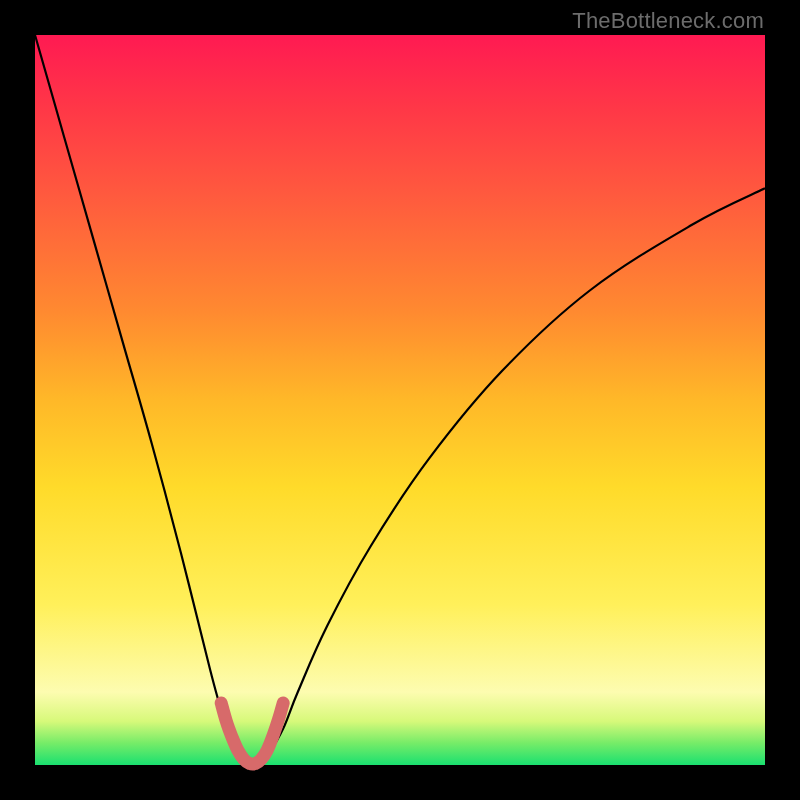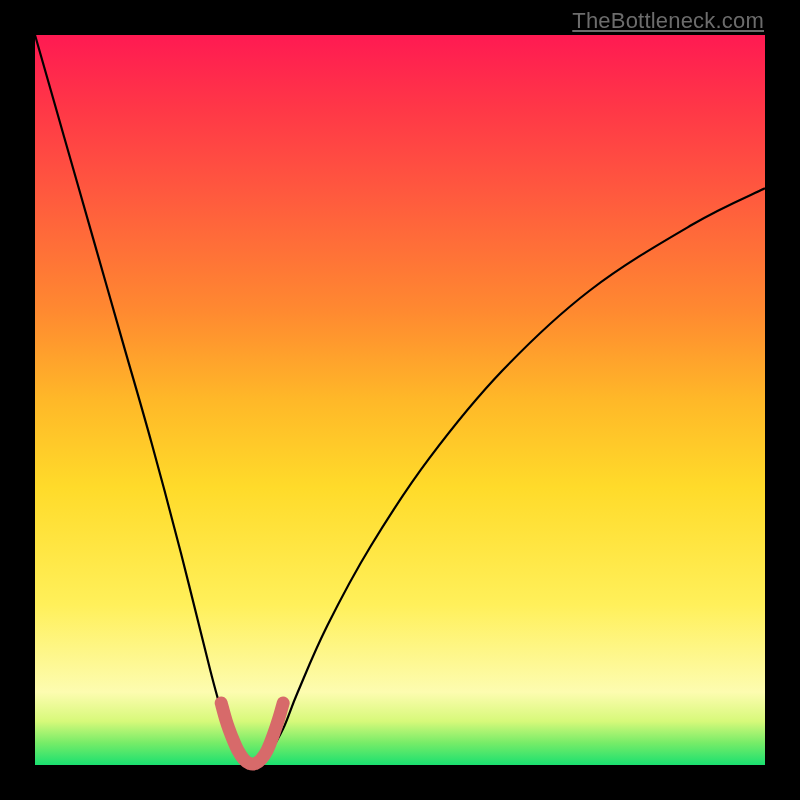--- a/index.html
+++ b/index.html
@@ -42,21 +42,20 @@
   }
   .watermark {
     position: absolute;
     right: 36px;
     top: 8px;
     color: #6c6c6c;
     font-size: 22px;
     font-weight: 500;
     letter-spacing: 0.2px;
     user-select: none;
-    text-decoration: underline;
   }
   svg.curve {
     position: absolute;
     left: 0;
     top: 0;
     width: 730px;
     height: 730px;
     overflow: visible;
   }
 </style>

